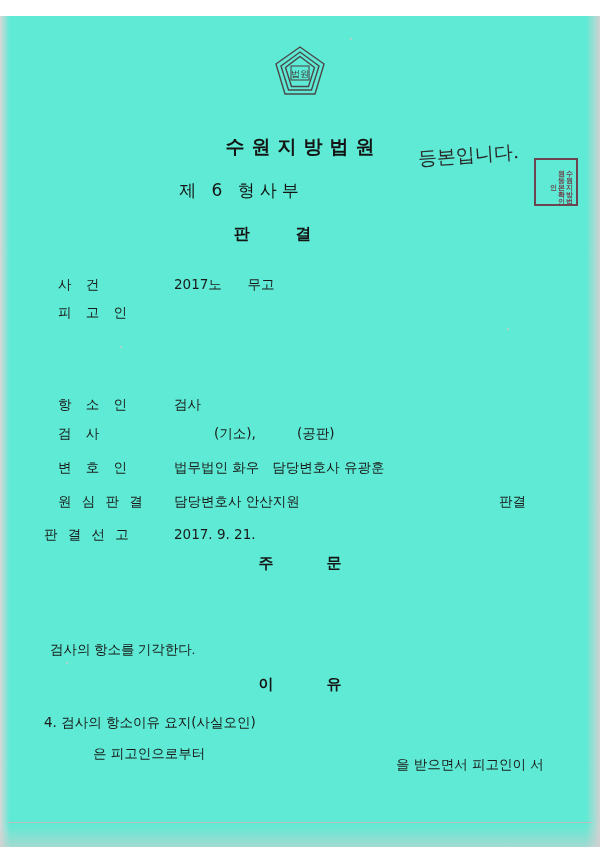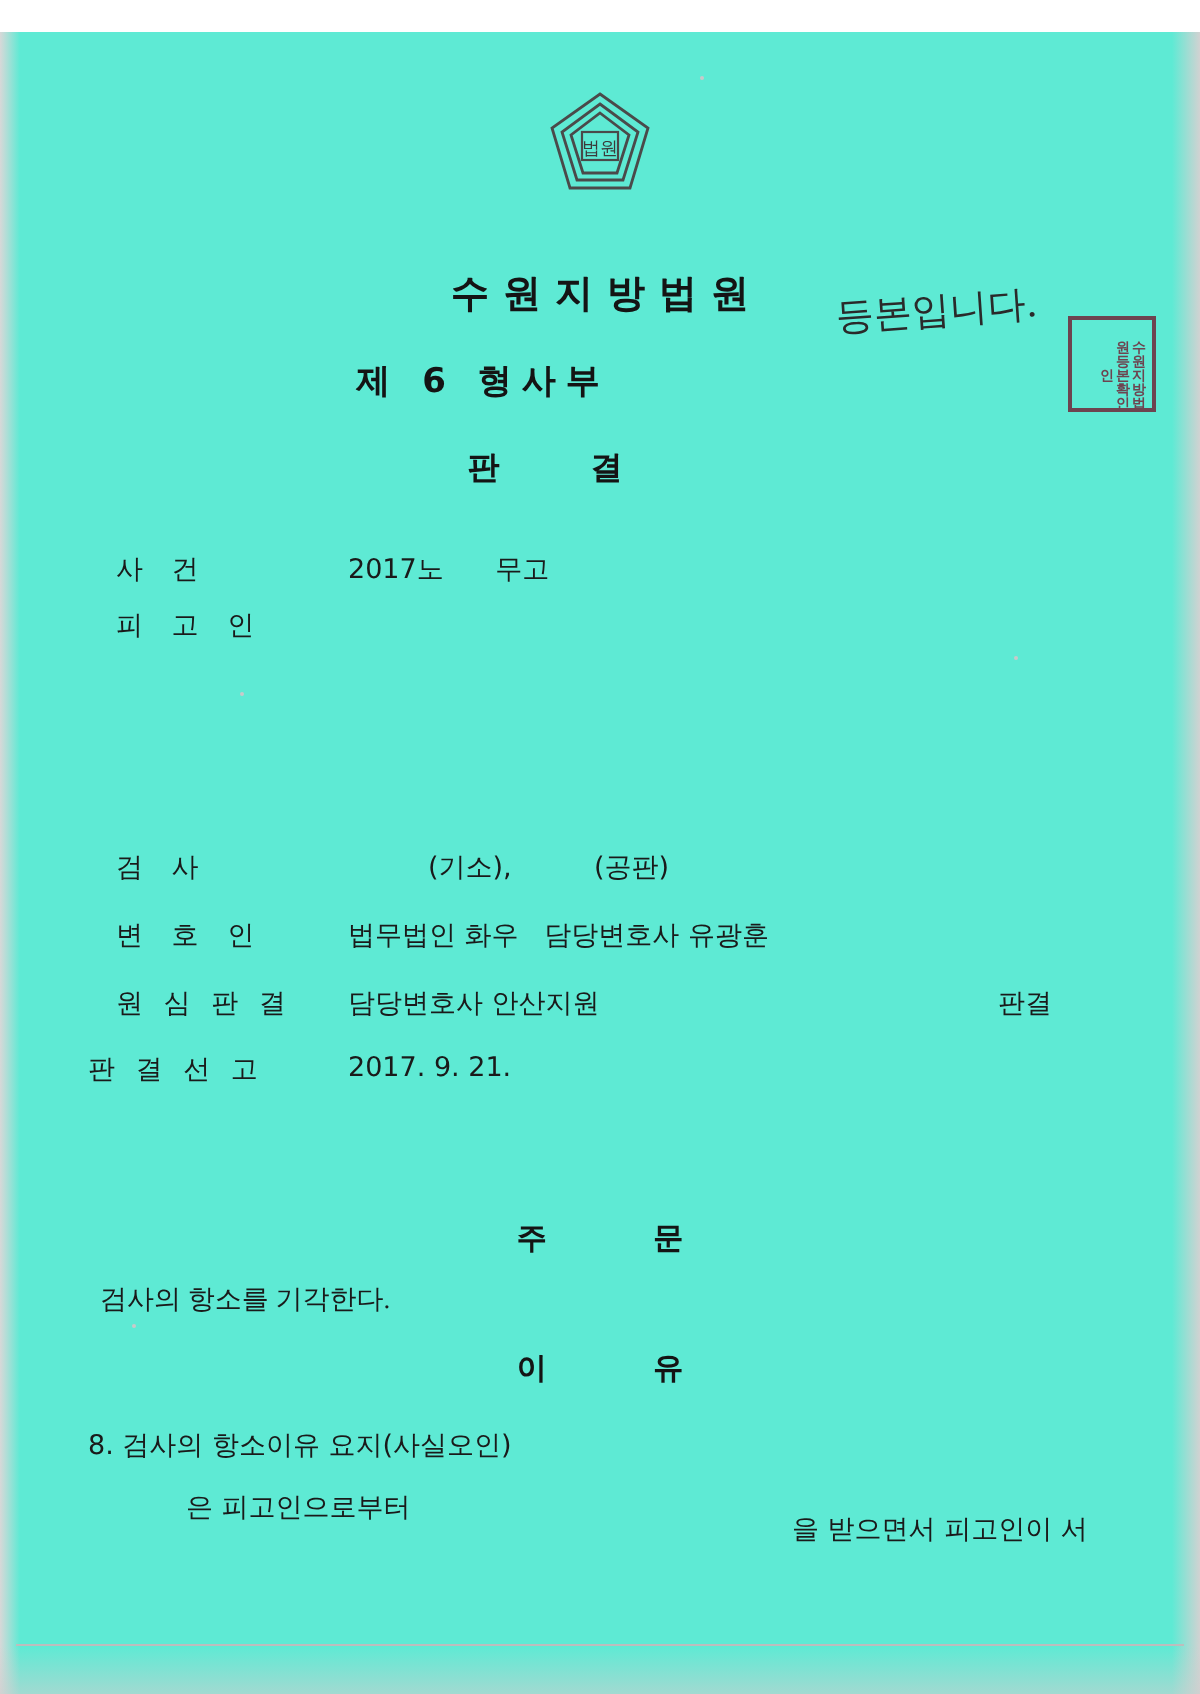--- a/index.html
+++ b/index.html
@@ -82,21 +82,21 @@
     letter-spacing: 7px;
     text-indent: 7px;
     color: #141414;
   }
   .division {
     position: absolute;
     left: 0; top: 163px;
     width: 478px;
     text-align: center;
     font-size: 17px;
-    font-weight: bold;
+    font-weight: normal;
     letter-spacing: 5px;
     text-indent: 5px;
     color: #141414;
   }
   .doc-type {
     position: absolute;
     left: 0; top: 208px;
     width: 545px;
     text-align: center;
     font-size: 16px;
@@ -247,20 +247,24 @@
   <div class="field-row" style="top:260px;">
     <span class="field-label">사      건</span>
     <span class="field-value">2017노      무고</span>
   </div>
 
   <div class="field-row" style="top:288px;">
     <span class="field-label">피 고 인</span>
     <span class="field-value"></span>
   </div>
 
+  <div class="field-row" style="top:380px;">
+    <span class="field-label">항 소 인</span>
+    <span class="field-value">검사</span>
+  </div>
 
   <div class="field-row" style="top:409px;padding-left:44px;">
     <span class="field-label">검      사</span>
     <span class="field-value" style="left:214px;">(기소),</span>
     <span class="field-value-2" style="left:297px;">(공판)</span>
   </div>
 
   <div class="field-row" style="top:443px;">
     <span class="field-label">변 호 인</span>
     <span class="field-value">법무법인 화우   담당변호사 유광훈</span>
@@ -270,22 +274,22 @@
     <span class="field-label" style="width:120px;letter-spacing:3px;">원 심 판 결</span>
     <span class="field-value">담당변호사 안산지원</span>
     <span class="field-trailing">판결</span>
   </div>
 
   <div class="field-row" style="top:510px;">
     <span class="field-label" style="left:44px;width:120px;letter-spacing:3px;">판 결 선 고</span>
     <span class="field-value">2017. 9. 21.</span>
   </div>
 
-  <div class="section-heading" style="top:594px;">주       문</div>
+  <div class="section-heading" style="top:538px;">주       문</div>
   <div class="body-line" style="left:50px;top:625px;font-family:Liberation Serif, serif;">검사의 항소를 기각한다.</div>
 
   <div class="section-heading" style="top:659px;">이       유</div>
-  <div class="reason-heading" style="top:698px;">8. 검사의 항소이유 요지(사실오인)</div>
+  <div class="reason-heading" style="top:698px;">4. 검사의 항소이유 요지(사실오인)</div>
 
   <div class="body-line" style="left:93px;top:729px;">은 피고인으로부터</div>
   <div class="body-line" style="left:396px;top:740px;">을 받으면서 피고인이 서</div>
 
 </div>
 
 </body></html>

